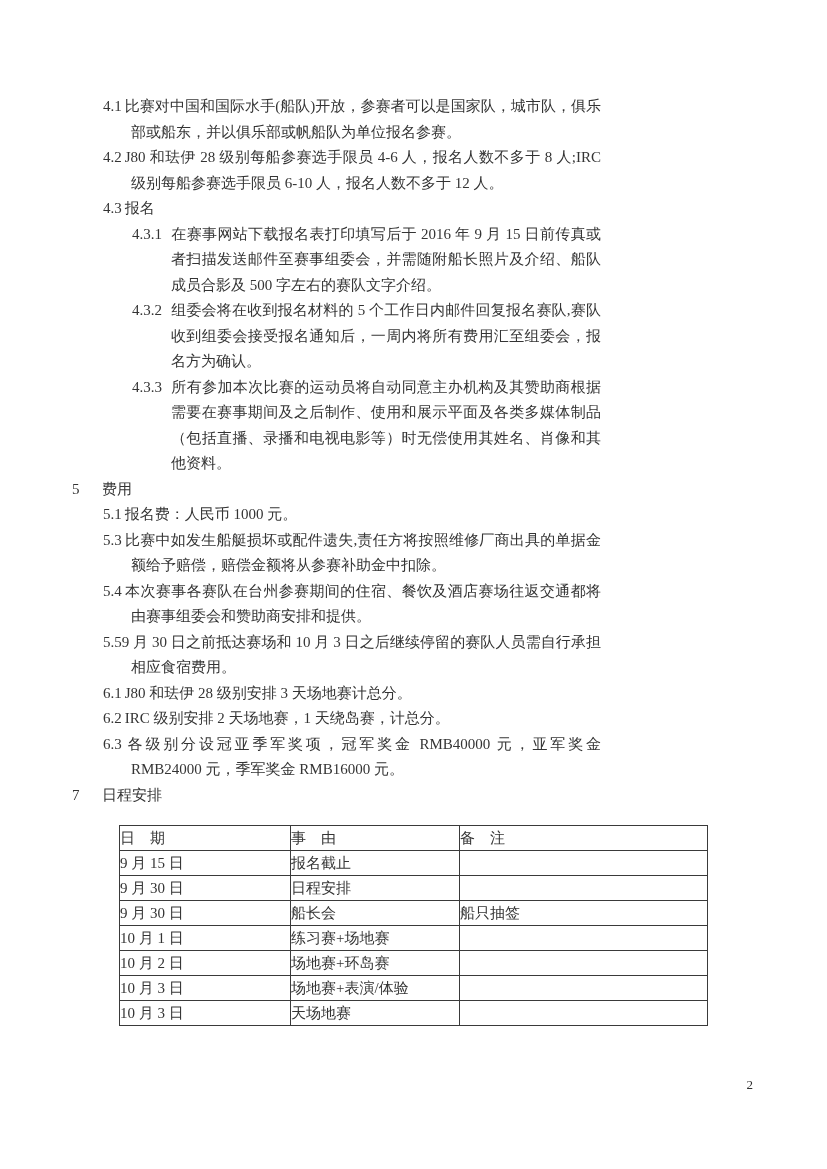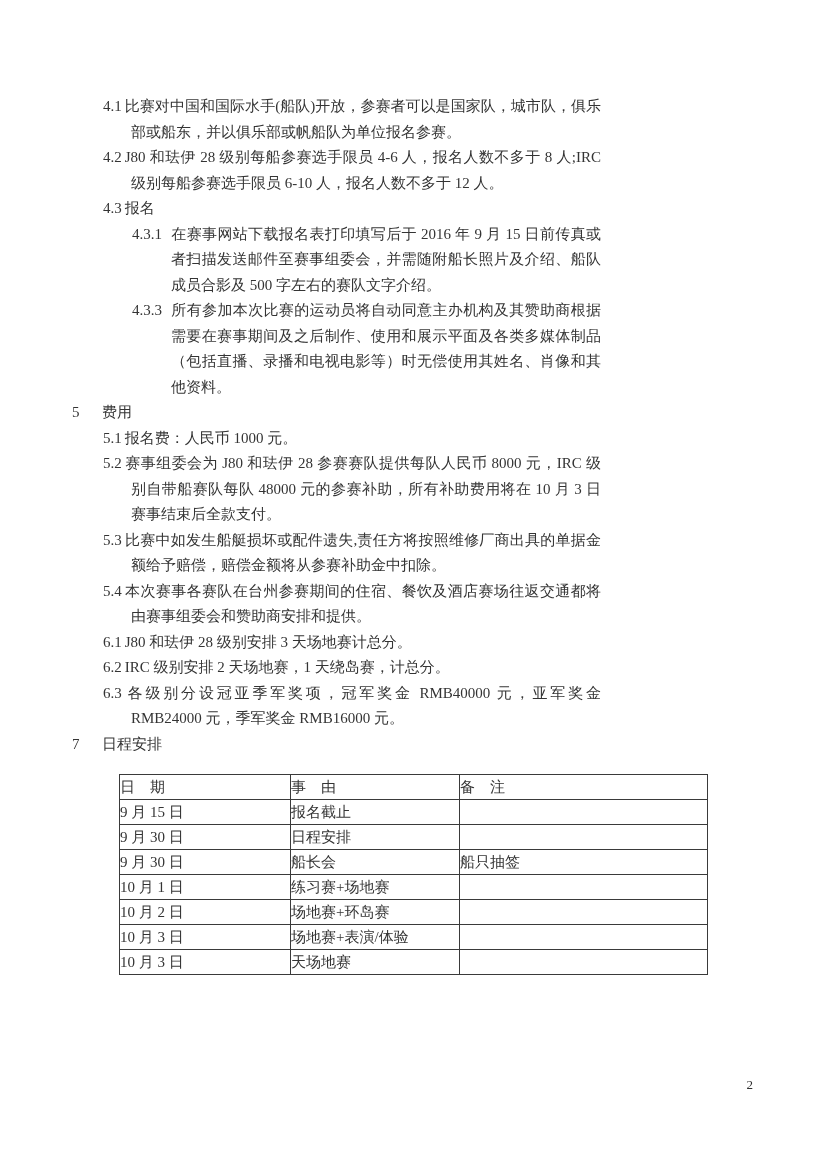--- a/index.html
+++ b/index.html
@@ -76,28 +76,29 @@
 </head>
 <body>
 
 <div class="page">
 
   <p class="l2"><span class="num">4.1</span><span>比赛对中国和国际水手(船队)开放，参赛者可以是国家队，城市队，俱乐部或船东，并以俱乐部或帆船队为单位报名参赛。</span></p>
   <p class="l2"><span class="num">4.2</span><span>J80 和珐伊 28 级别每船参赛选手限员 4-6 人，报名人数不多于 8 人;IRC 级别每船参赛选手限员 6-10 人，报名人数不多于 12 人。</span></p>
   <p class="l2"><span class="num">4.3</span><span>报名</span></p>
 
   <p class="l3"><span class="num">4.3.1</span><span>在赛事网站下载报名表打印填写后于 2016 年 9 月 15 日前传真或者扫描发送邮件至赛事组委会，并需随附船长照片及介绍、船队成员合影及 500 字左右的赛队文字介绍。</span></p>
+  <p class="l3"><span class="num">4.3.2</span><span>组委会将在收到报名材料的 5 个工作日内邮件回复报名赛队,赛队收到组委会接受报名通知后，一周内将所有费用汇至组委会，报名方为确认。</span></p>
   <p class="l3"><span class="num">4.3.3</span><span>所有参加本次比赛的运动员将自动同意主办机构及其赞助商根据需要在赛事期间及之后制作、使用和展示平面及各类多媒体制品（包括直播、录播和电视电影等）时无偿使用其姓名、肖像和其他资料。</span></p>
 
   <p class="sec"><span class="num">5</span><span>费用</span></p>
 
   <p class="l2"><span class="num">5.1</span><span>报名费：人民币 1000 元。</span></p>
-  <p class="l2"><span class="num">5.2</span><span>赛事组委会为 J80 和珐伊 28 参赛赛队提供每队人民币 8000 元，IRC 级别自带船赛队每队 48000 元的参赛补助，所有补助费用将在 10 月 3 日赛事结束后全款支付。</span></p>
   <p class="l2"><span class="num">5.3</span><span>比赛中如发生船艇损坏或配件遗失,责任方将按照维修厂商出具的单据金额给予赔偿，赔偿金额将从参赛补助金中扣除。</span></p>
   <p class="l2"><span class="num">5.4</span><span>本次赛事各赛队在台州参赛期间的住宿、餐饮及酒店赛场往返交通都将由赛事组委会和赞助商安排和提供。</span></p>
+  <p class="l2"><span class="num" style="margin-right:0;">5.5</span><span>9 月 30 日之前抵达赛场和 10 月 3 日之后继续停留的赛队人员需自行承担相应食宿费用。</span></p>
 
 
   <p class="l2"><span class="num">6.1</span><span>J80 和珐伊 28 级别安排 3 天场地赛计总分。</span></p>
   <p class="l2"><span class="num">6.2</span><span>IRC 级别安排 2 天场地赛，1 天绕岛赛，计总分。</span></p>
   <p class="l2"><span class="num">6.3</span><span>各级别分设冠亚季军奖项，冠军奖金 RMB40000 元，亚军奖金 RMB24000 元，季军奖金 RMB16000 元。</span></p>
 
   <p class="sec"><span class="num">7</span><span>日程安排</span></p>
 
   <table class="schedule">
     <colgroup>

